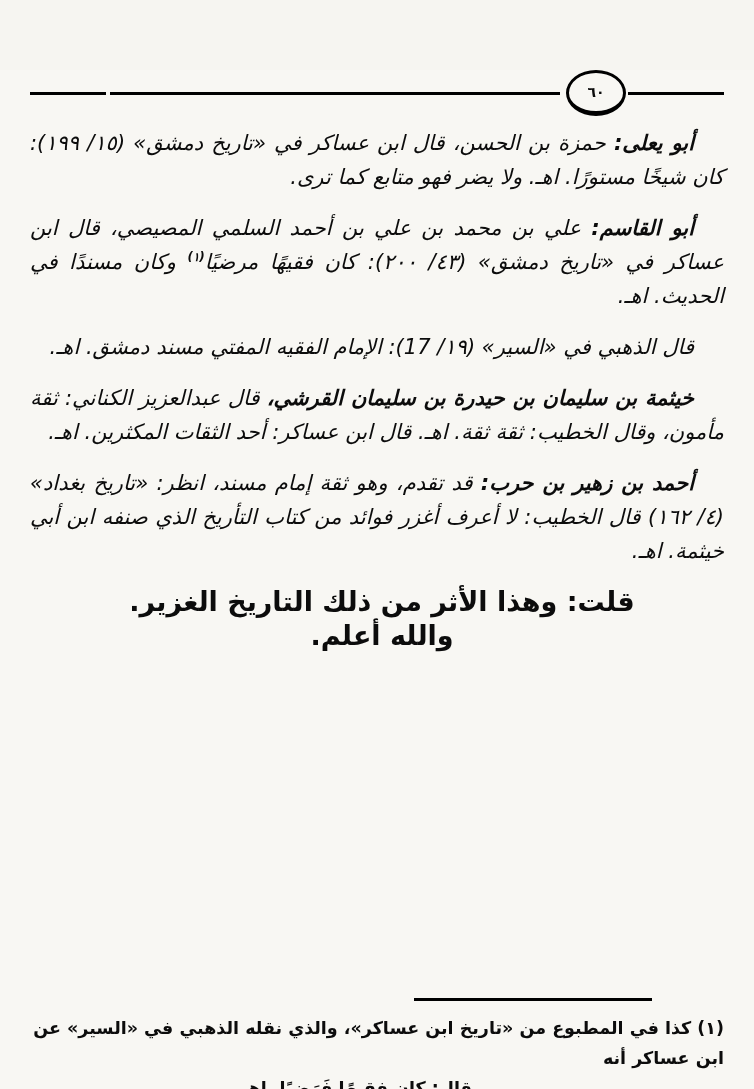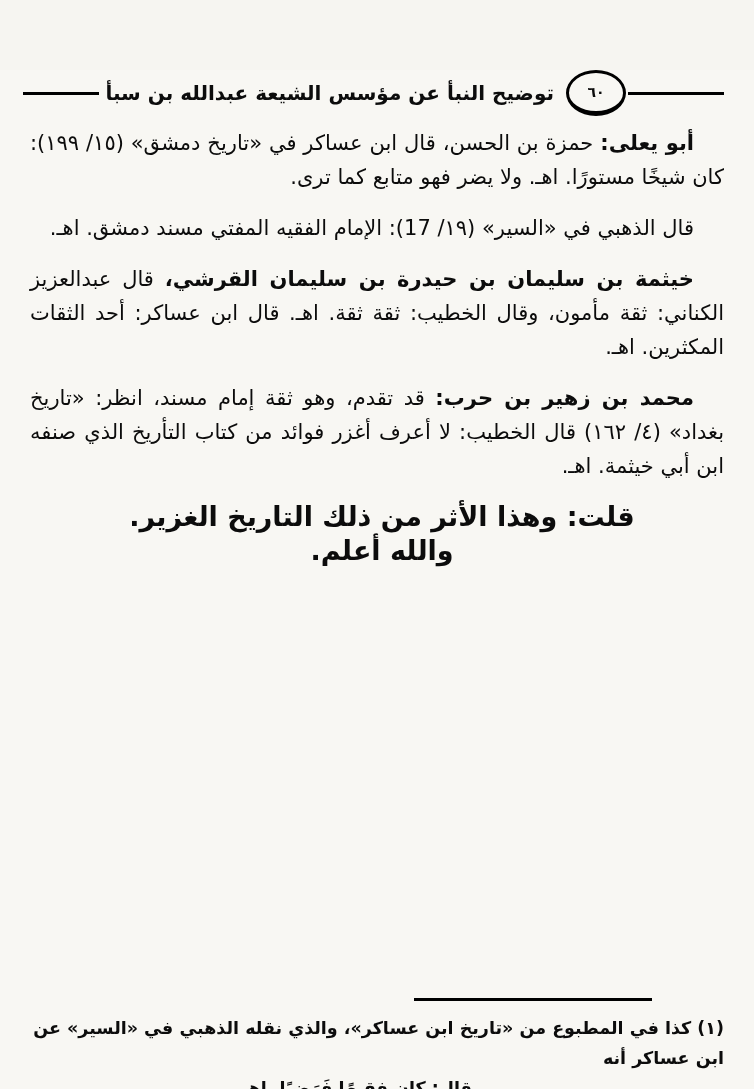--- a/index.html
+++ b/index.html
@@ -49,20 +49,21 @@
     letter-spacing: 0;
   }
   
   main { margin-top: 10px; }
   p.para {
     margin: 8px 0 17px 0;
     font-size: 21px;
     line-height: 34px;
     text-align: justify;
     text-indent: 30px;
+    font-style: italic;
   }
   .lead { font-weight: bold; }
   sup.fn-ref {
     font-size: 12px;
     line-height: 0;
     vertical-align: super;
     font-weight: bold;
   }
   p.conclusion {
     margin: 4px 80px 0 90px;
@@ -95,36 +96,36 @@
 <body>
 
 <div class="page">
 
   <header class="hdr">
     <span class="rule rule-edge-right"></span>
     <span class="badge">
       <span>٦٠</span>
     </span>
     <span class="rule rule-long"></span>
-    <h1 class="hdr-title">توضيح النبأ عن مؤسس الشيعة عبدالله بن سبأ</h1>
     <span class="rule rule-edge-left"></span>
   </header>
 
   <main>
 
     <p class="para"><span class="lead">أبو يعلى:</span><span> حمزة بن الحسن، قال ابن عساكر في «تاريخ دمشق» (١٥/ ١٩٩): كان شيخًا مستورًا. اهـ. ولا يضر فهو متابع كما ترى.</span></p>
 
+    <p class="para"><span class="lead">أبو القاسم:</span><span> علي بن محمد بن علي بن أحمد السلمي المصيصي، قال ابن عساكر في «تاريخ دمشق» (٤٣/ ٢٠٠): كان فقيهًا مرضيًا</span><sup class="fn-ref">(١)</sup><span> وكان مسندًا في الحديث. اهـ.</span></p>
 
     <p class="para"><span>قال الذهبي في «السير» (١٩/ 17): الإمام الفقيه المفتي مسند دمشق. اهـ.</span></p>
 
 
     <p class="para"><span class="lead">خيثمة بن سليمان بن حيدرة بن سليمان القرشي،</span><span> قال عبدالعزيز الكناني: ثقة مأمون، وقال الخطيب: ثقة ثقة. اهـ. قال ابن عساكر: أحد الثقات المكثرين. اهـ.</span></p>
 
 
-    <p class="para"><span class="lead">محمد بن زهير بن حرب:</span><span> قد تقدم، وهو ثقة إمام مسند، انظر: «تاريخ بغداد» (٤/ ١٦٢) قال الخطيب: لا أعرف أغزر فوائد من كتاب التأريخ الذي صنفه ابن أبي خيثمة. اهـ.</span></p>
+    <p class="para"><span class="lead">أحمد بن زهير بن حرب:</span><span> قد تقدم، وهو ثقة إمام مسند، انظر: «تاريخ بغداد» (٤/ ١٦٢) قال الخطيب: لا أعرف أغزر فوائد من كتاب التأريخ الذي صنفه ابن أبي خيثمة. اهـ.</span></p>
 
     <p class="conclusion"><span>قلت:</span><span> وهذا الأثر من ذلك التاريخ الغزير. والله أعلم.</span></p>
 
   </main>
 
   <footer>
     <div class="fn-rule"></div>
     <div class="footnote">
       <div class="fn-line1"><span class="fn-marker">(١)</span><span> كذا في المطبوع من «تاريخ ابن عساكر»، والذي نقله الذهبي في «السير» عن ابن عساكر أنه</span></div>
       <div class="fn-line2"><span>قال: كان فقيهًا فَرَضيًا. اهـ.</span></div>

